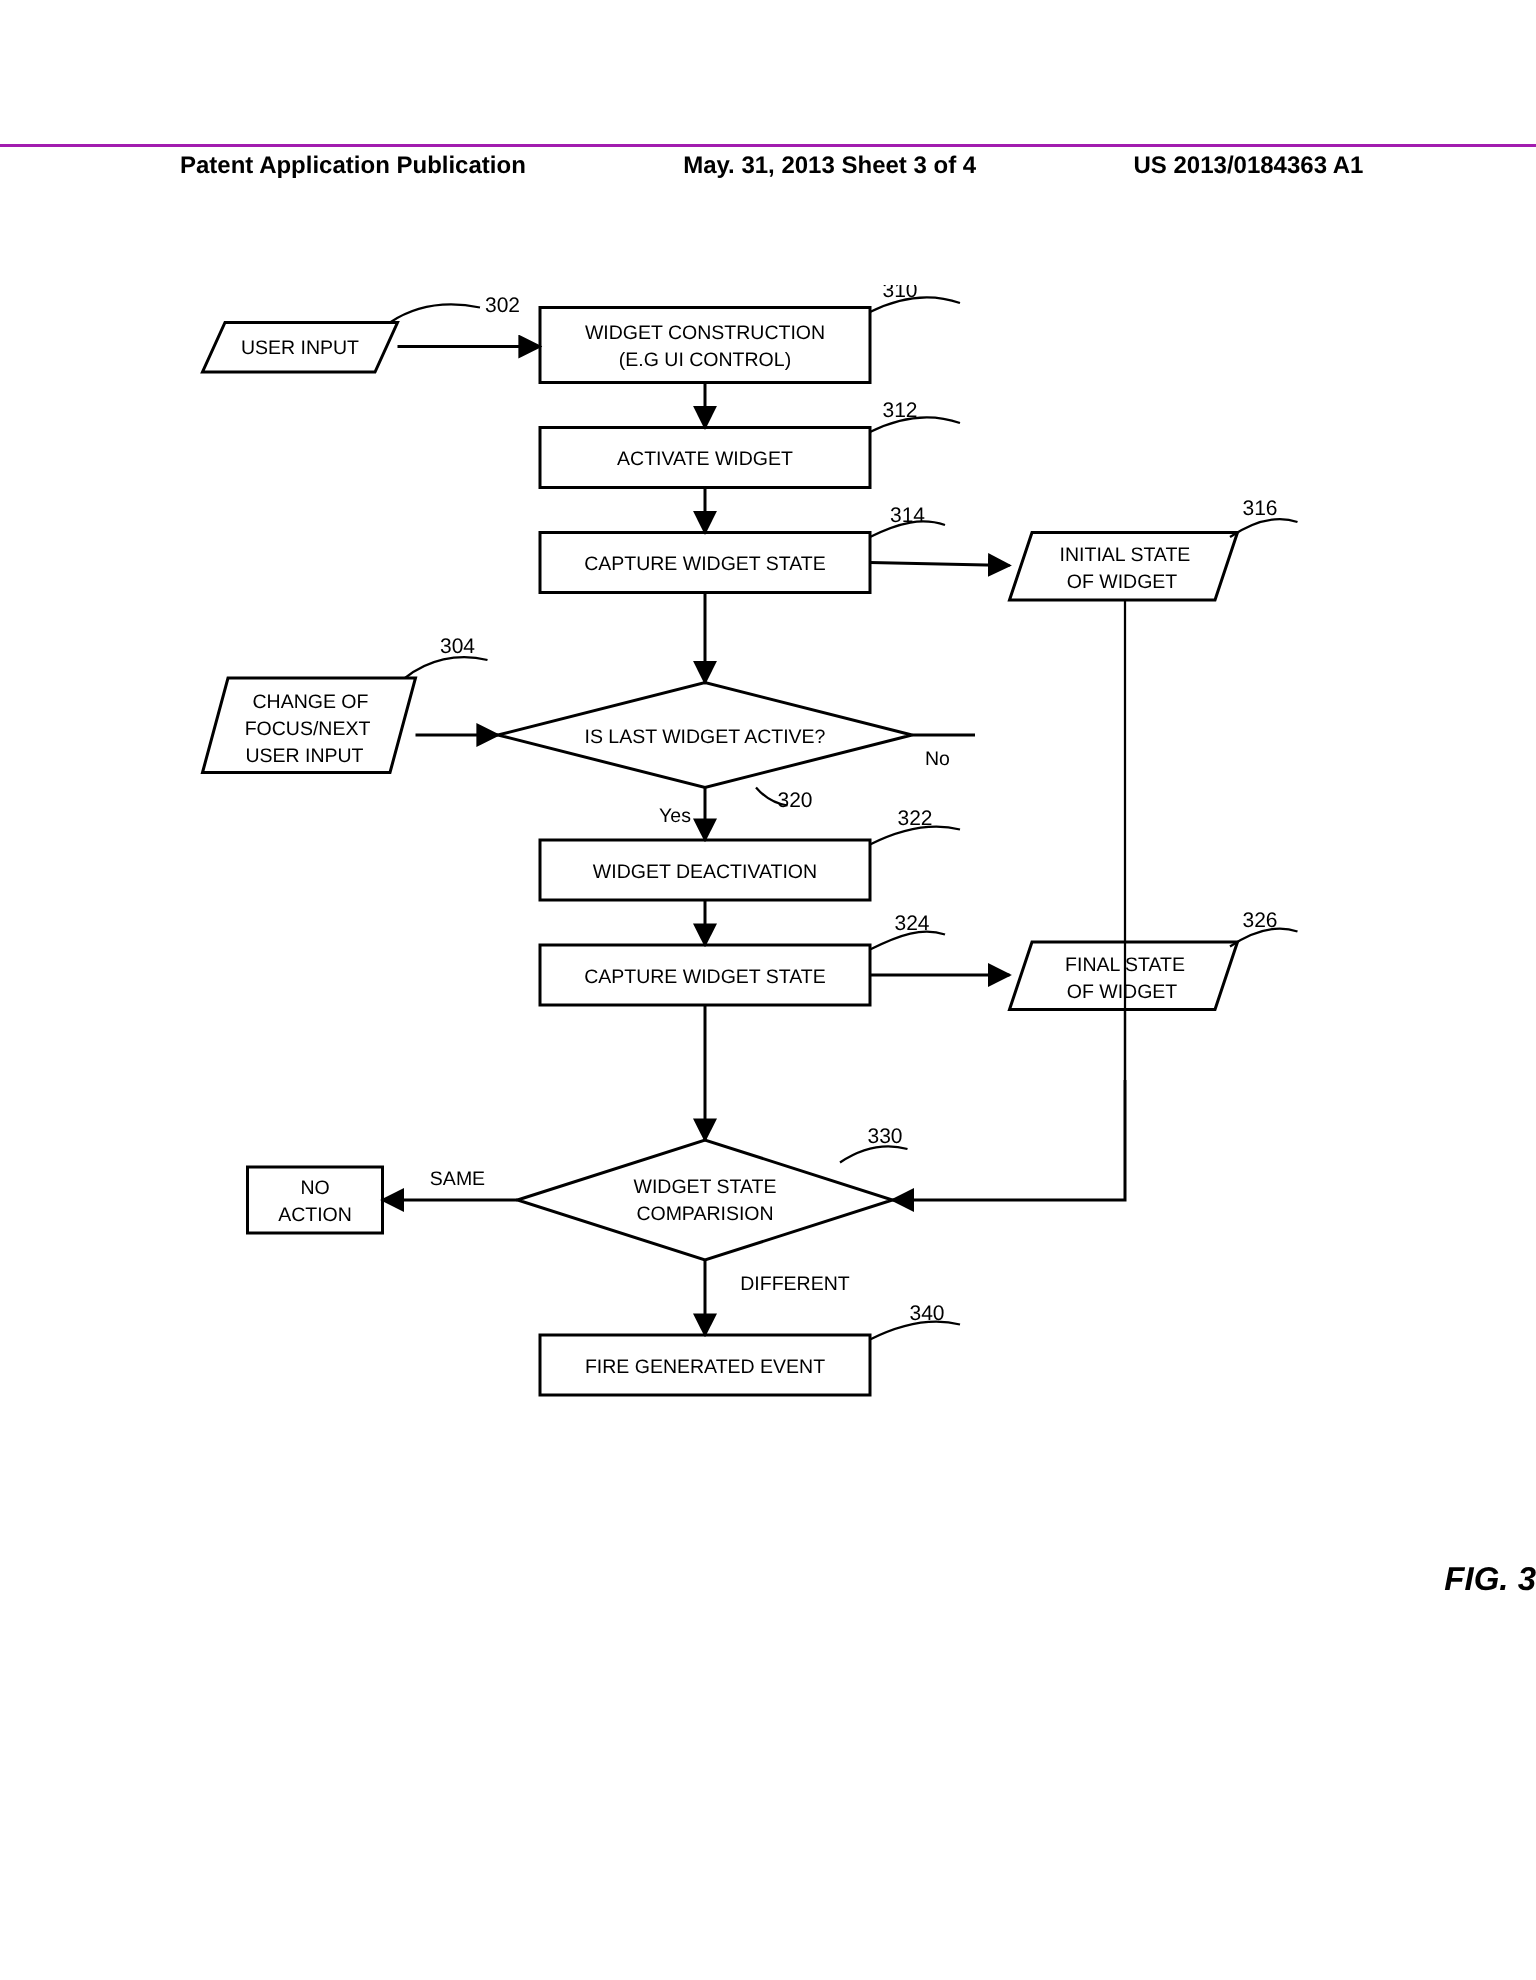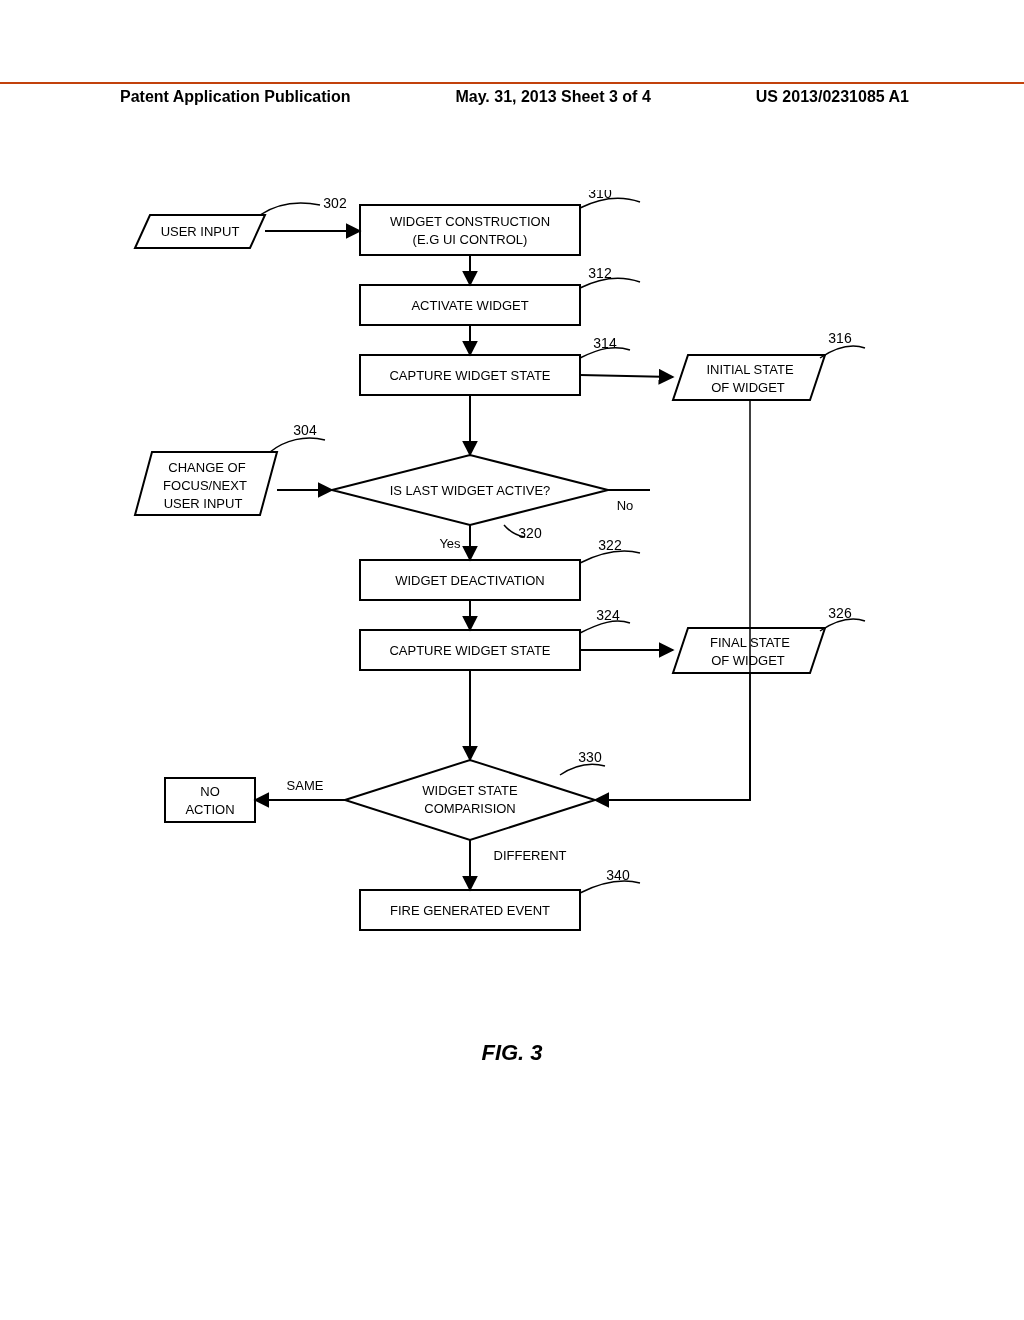--- a/index.html
+++ b/index.html
@@ -6,43 +6,43 @@
     margin: 0;
     padding: 0;
     background: #fff;
     font-family: Arial, Helvetica, sans-serif;
     width: 1024px;
     height: 1320px;
     position: relative;
   }
   .header {
     position: absolute;
-    top: 82px;
+    top: 96px;
     left: 0;
     right: 0;
-    border-top: 2px solid #c2410c;
+    border-top: 2px solid #a21caf;
     padding-top: 4px;
   }
   .header-row {
     display: flex;
     justify-content: space-between;
     padding: 0 115px 0 120px;
     font-size: 16px;
     font-weight: bold;
   }
   svg {
     position: absolute;
     top: 190px;
     left: 110px;
   }
   .figcap {
     position: absolute;
     top: 1040px;
     width: 100%;
-    text-align: center;
+    text-align: right;
     font-size: 22px;
     font-weight: bold;
     font-style: italic;
   }
   text {
     font-family: Arial, Helvetica, sans-serif;
     font-size: 13px;
     fill: #000;
     text-anchor: middle;
   }
@@ -53,21 +53,21 @@
     font-size: 13px;
   }
 </style>
 </head>
 <body>
 
 <div class="header">
   <div class="header-row">
     <span>Patent Application Publication</span>
     <span>May. 31, 2013  Sheet 3 of 4</span>
-    <span>US 2013/0231085 A1</span>
+    <span>US 2013/0184363 A1</span>
   </div>
 </div>
 
 <svg width="800" height="820">
   <defs>
     <marker id="arrow" viewBox="0 0 10 10" refX="9" refY="5" markerWidth="8" markerHeight="8" orient="auto-start-reverse">
       <path d="M 0 0 L 10 5 L 0 10 z" fill="#000"></path>
     </marker>
   </defs>
 

